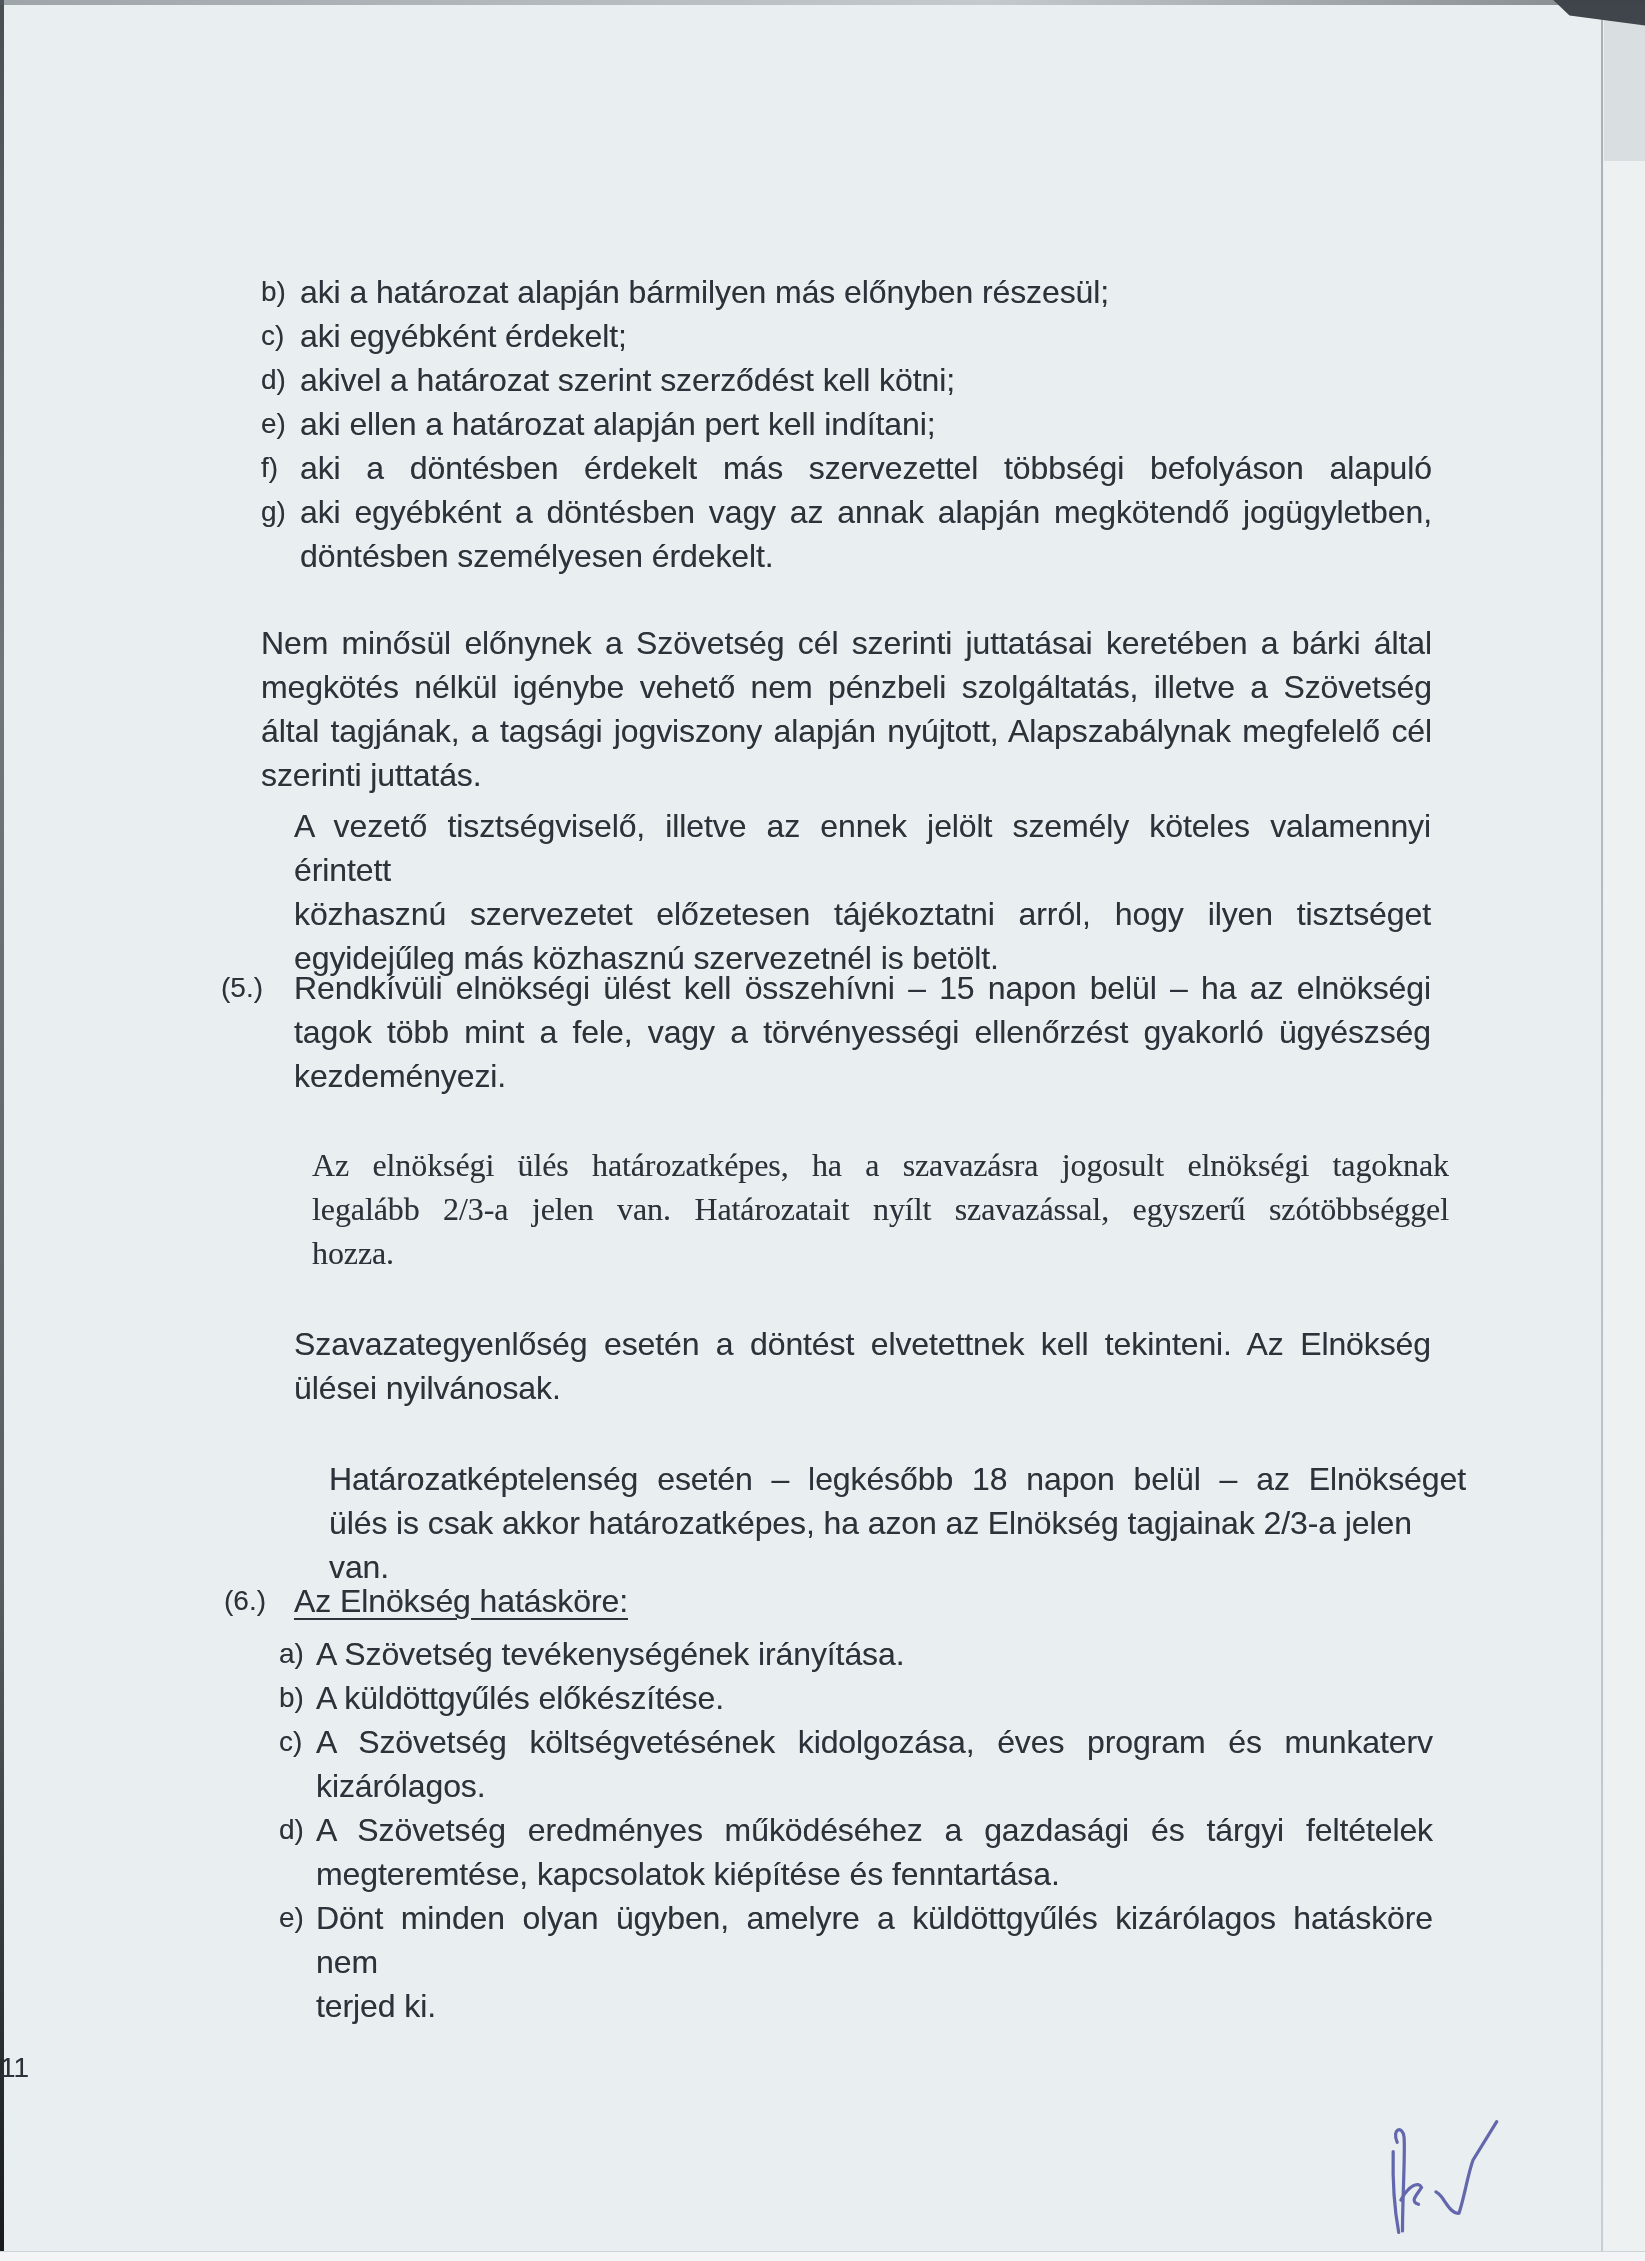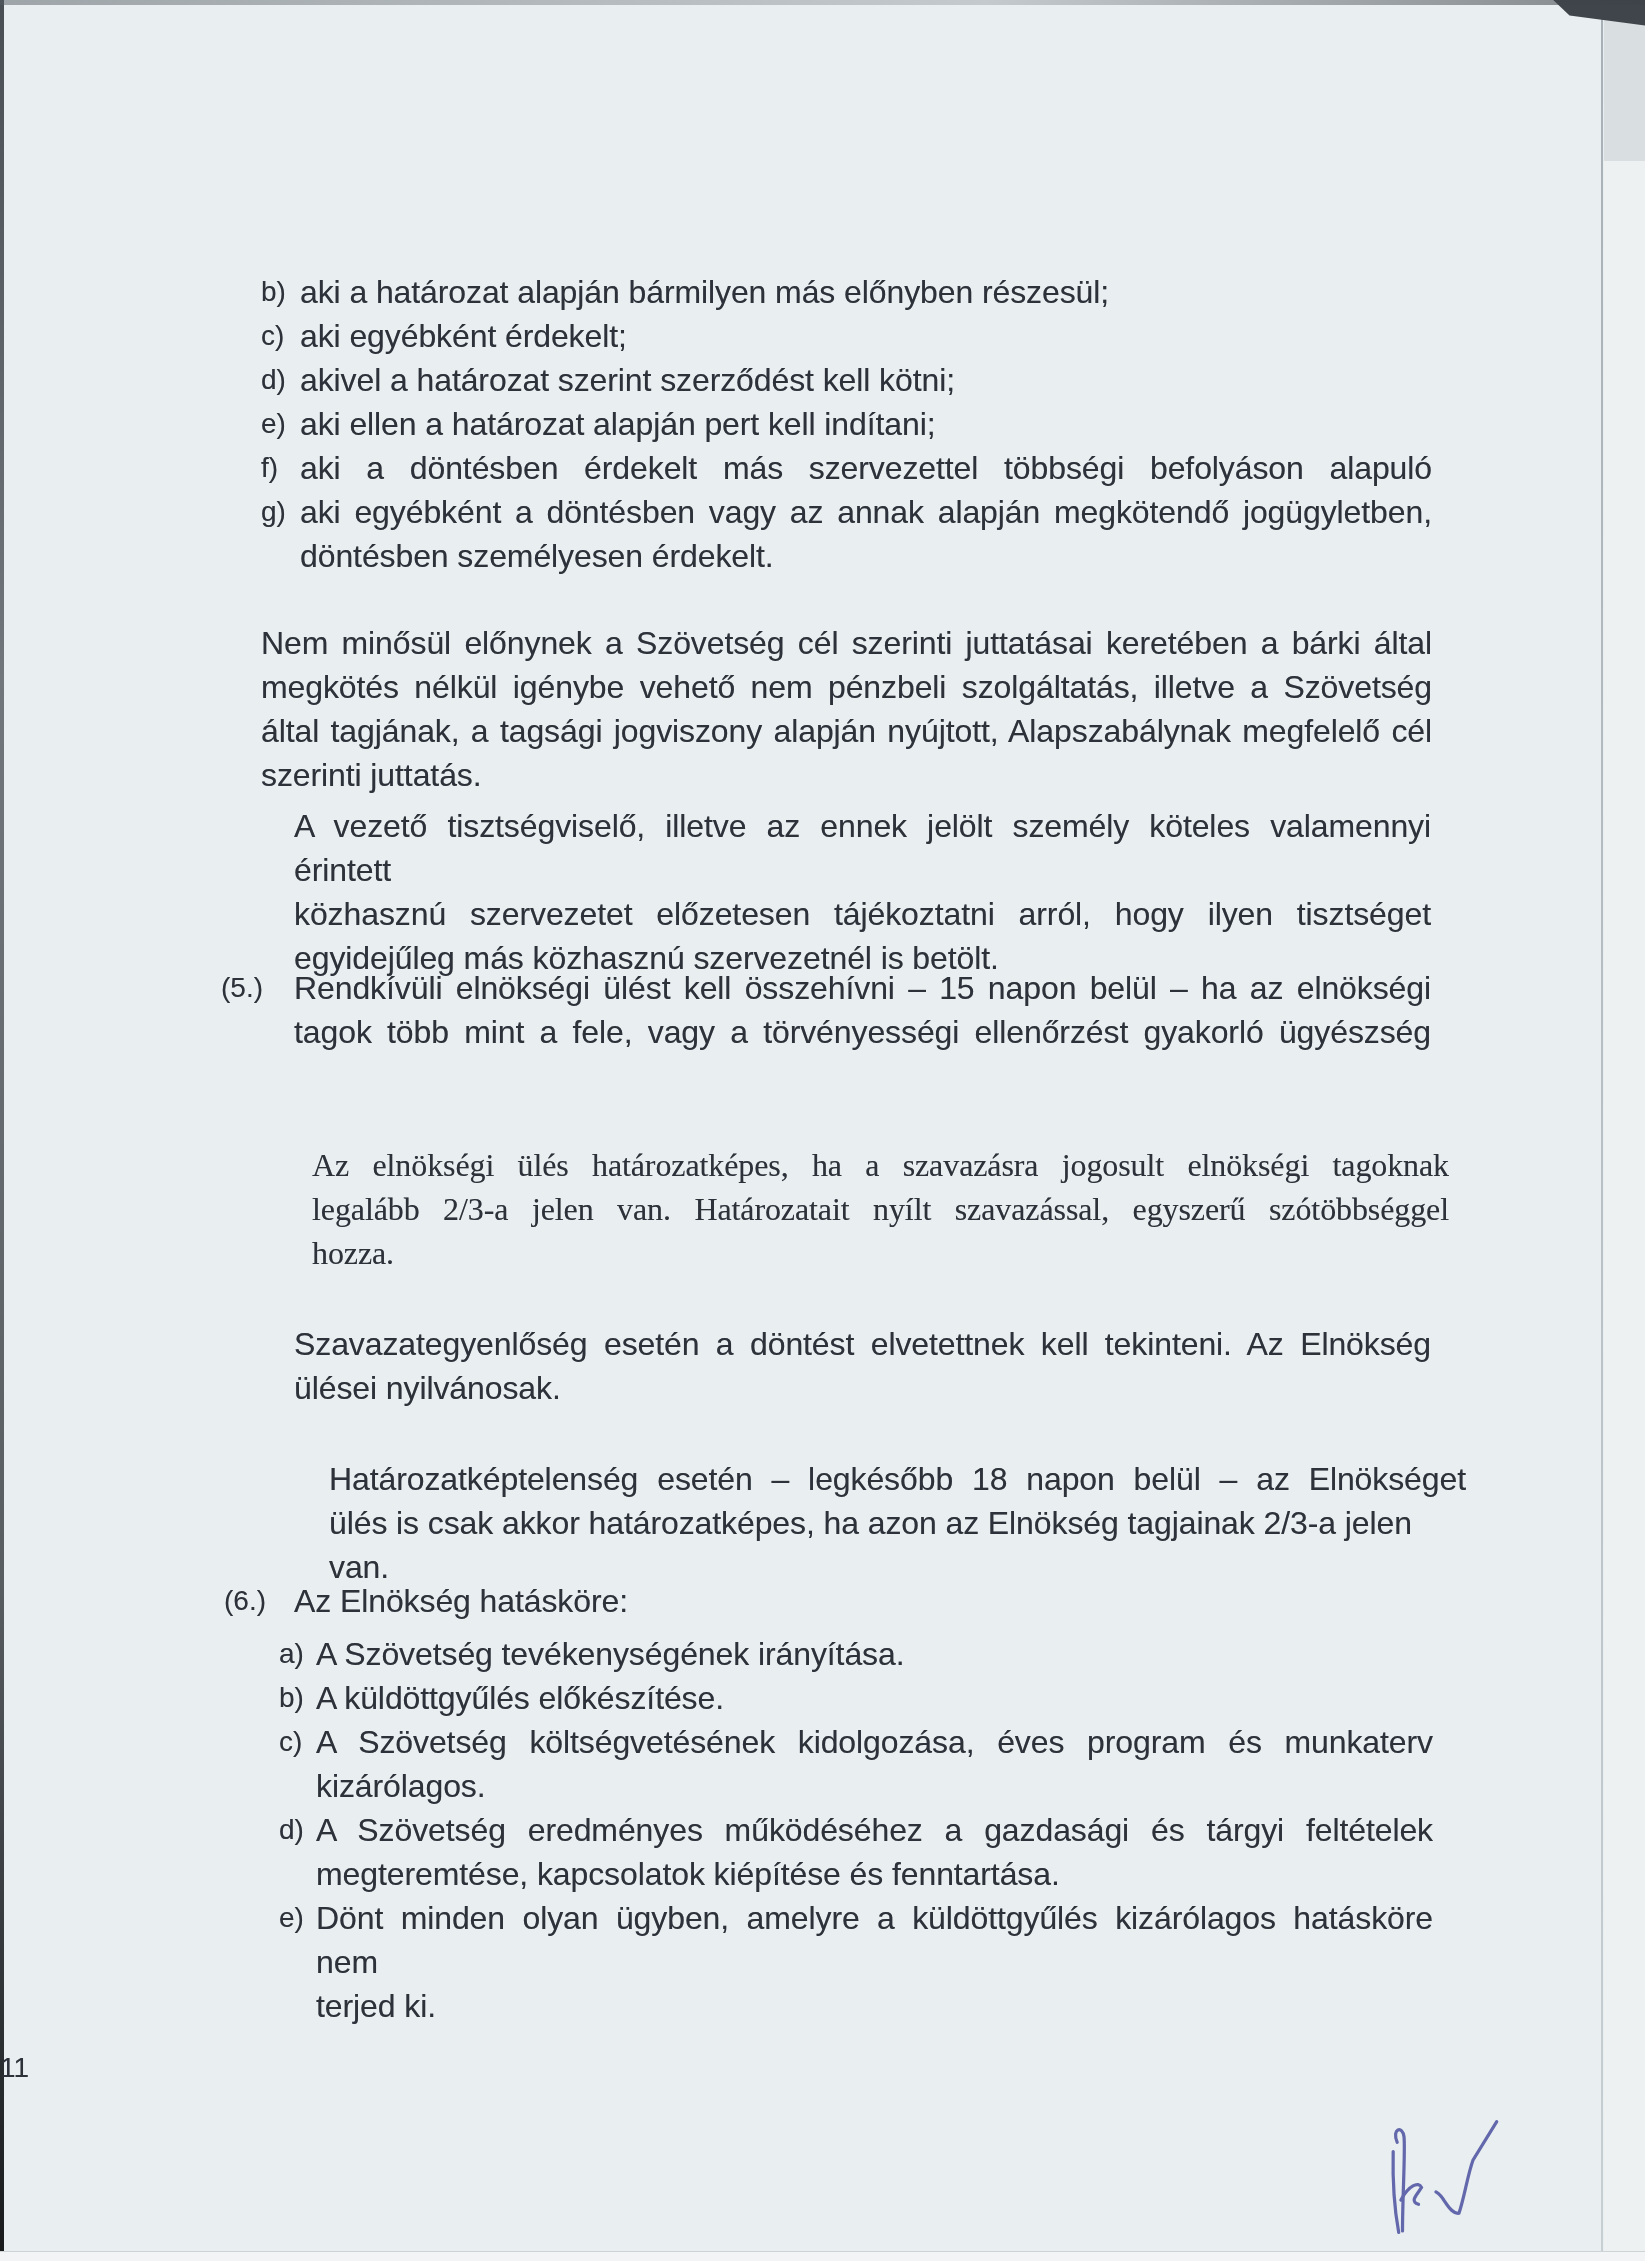--- a/index.html
+++ b/index.html
@@ -25,20 +25,21 @@
   .li .marker{
     position:absolute;left:0;top:0;
     font-size:28px;line-height:44px;
   }
   #b-powers .li{padding-left:37px;}
   .num-marker{
     position:absolute;left:-73px;top:0;
     font-size:28px;line-height:44px;
   }
   .underlined{
+    text-decoration:underline;
     text-underline-offset:5.8px;
     text-decoration-thickness:2.3px;
   }
   #page-number{
     position:absolute;top:2048px;left:0;width:1645px;
     text-align:left;font-size:28px;line-height:39px;
   }
   
   .right-lighter{position:absolute;left:1604px;top:0;width:41px;height:2261px;background:#eef1f2;}
   .right-top-shade{position:absolute;left:1604px;top:0;width:41px;height:161px;background:#d9dee1;}
@@ -110,20 +111,21 @@
       <div class="line j">A vezető tisztségviselő, illetve az ennek jelölt személy köteles valamennyi érintett</div>
       <div class="line j">közhasznú szervezetet előzetesen tájékoztatni arról, hogy ilyen tisztséget</div>
       <div class="line">egyidejűleg más közhasznú szervezetnél is betölt.</div>
     </div>
 
   <div id="b-5" class="block" style="top:966px;left:294px;width:1137px;">
     <span class="num-marker">(5.)</span>
     <div>
         <div class="line j">Rendkívüli elnökségi ülést kell összehívni – 15 napon belül – ha az elnökségi</div>
         <div class="line j">tagok több mint a fele, vagy a törvényességi ellenőrzést gyakorló ügyészség</div>
+        <div class="line">kezdeményezi.</div>
       </div>
   </div>
 
   <div id="b-elnoksegi" class="block" style="top:1143px;left:312px;width:1137px;font-family:Liberation Serif, serif;">
       <div class="line j">Az elnökségi ülés határozatképes, ha a szavazásra jogosult elnökségi tagoknak</div>
       <div class="line j">legalább 2/3-a jelen van. Határozatait nyílt szavazással, egyszerű szótöbbséggel</div>
       <div class="line">hozza.</div>
     </div>
 
   <div id="b-szavazat" class="block" style="top:1322px;left:294px;width:1137px;">

